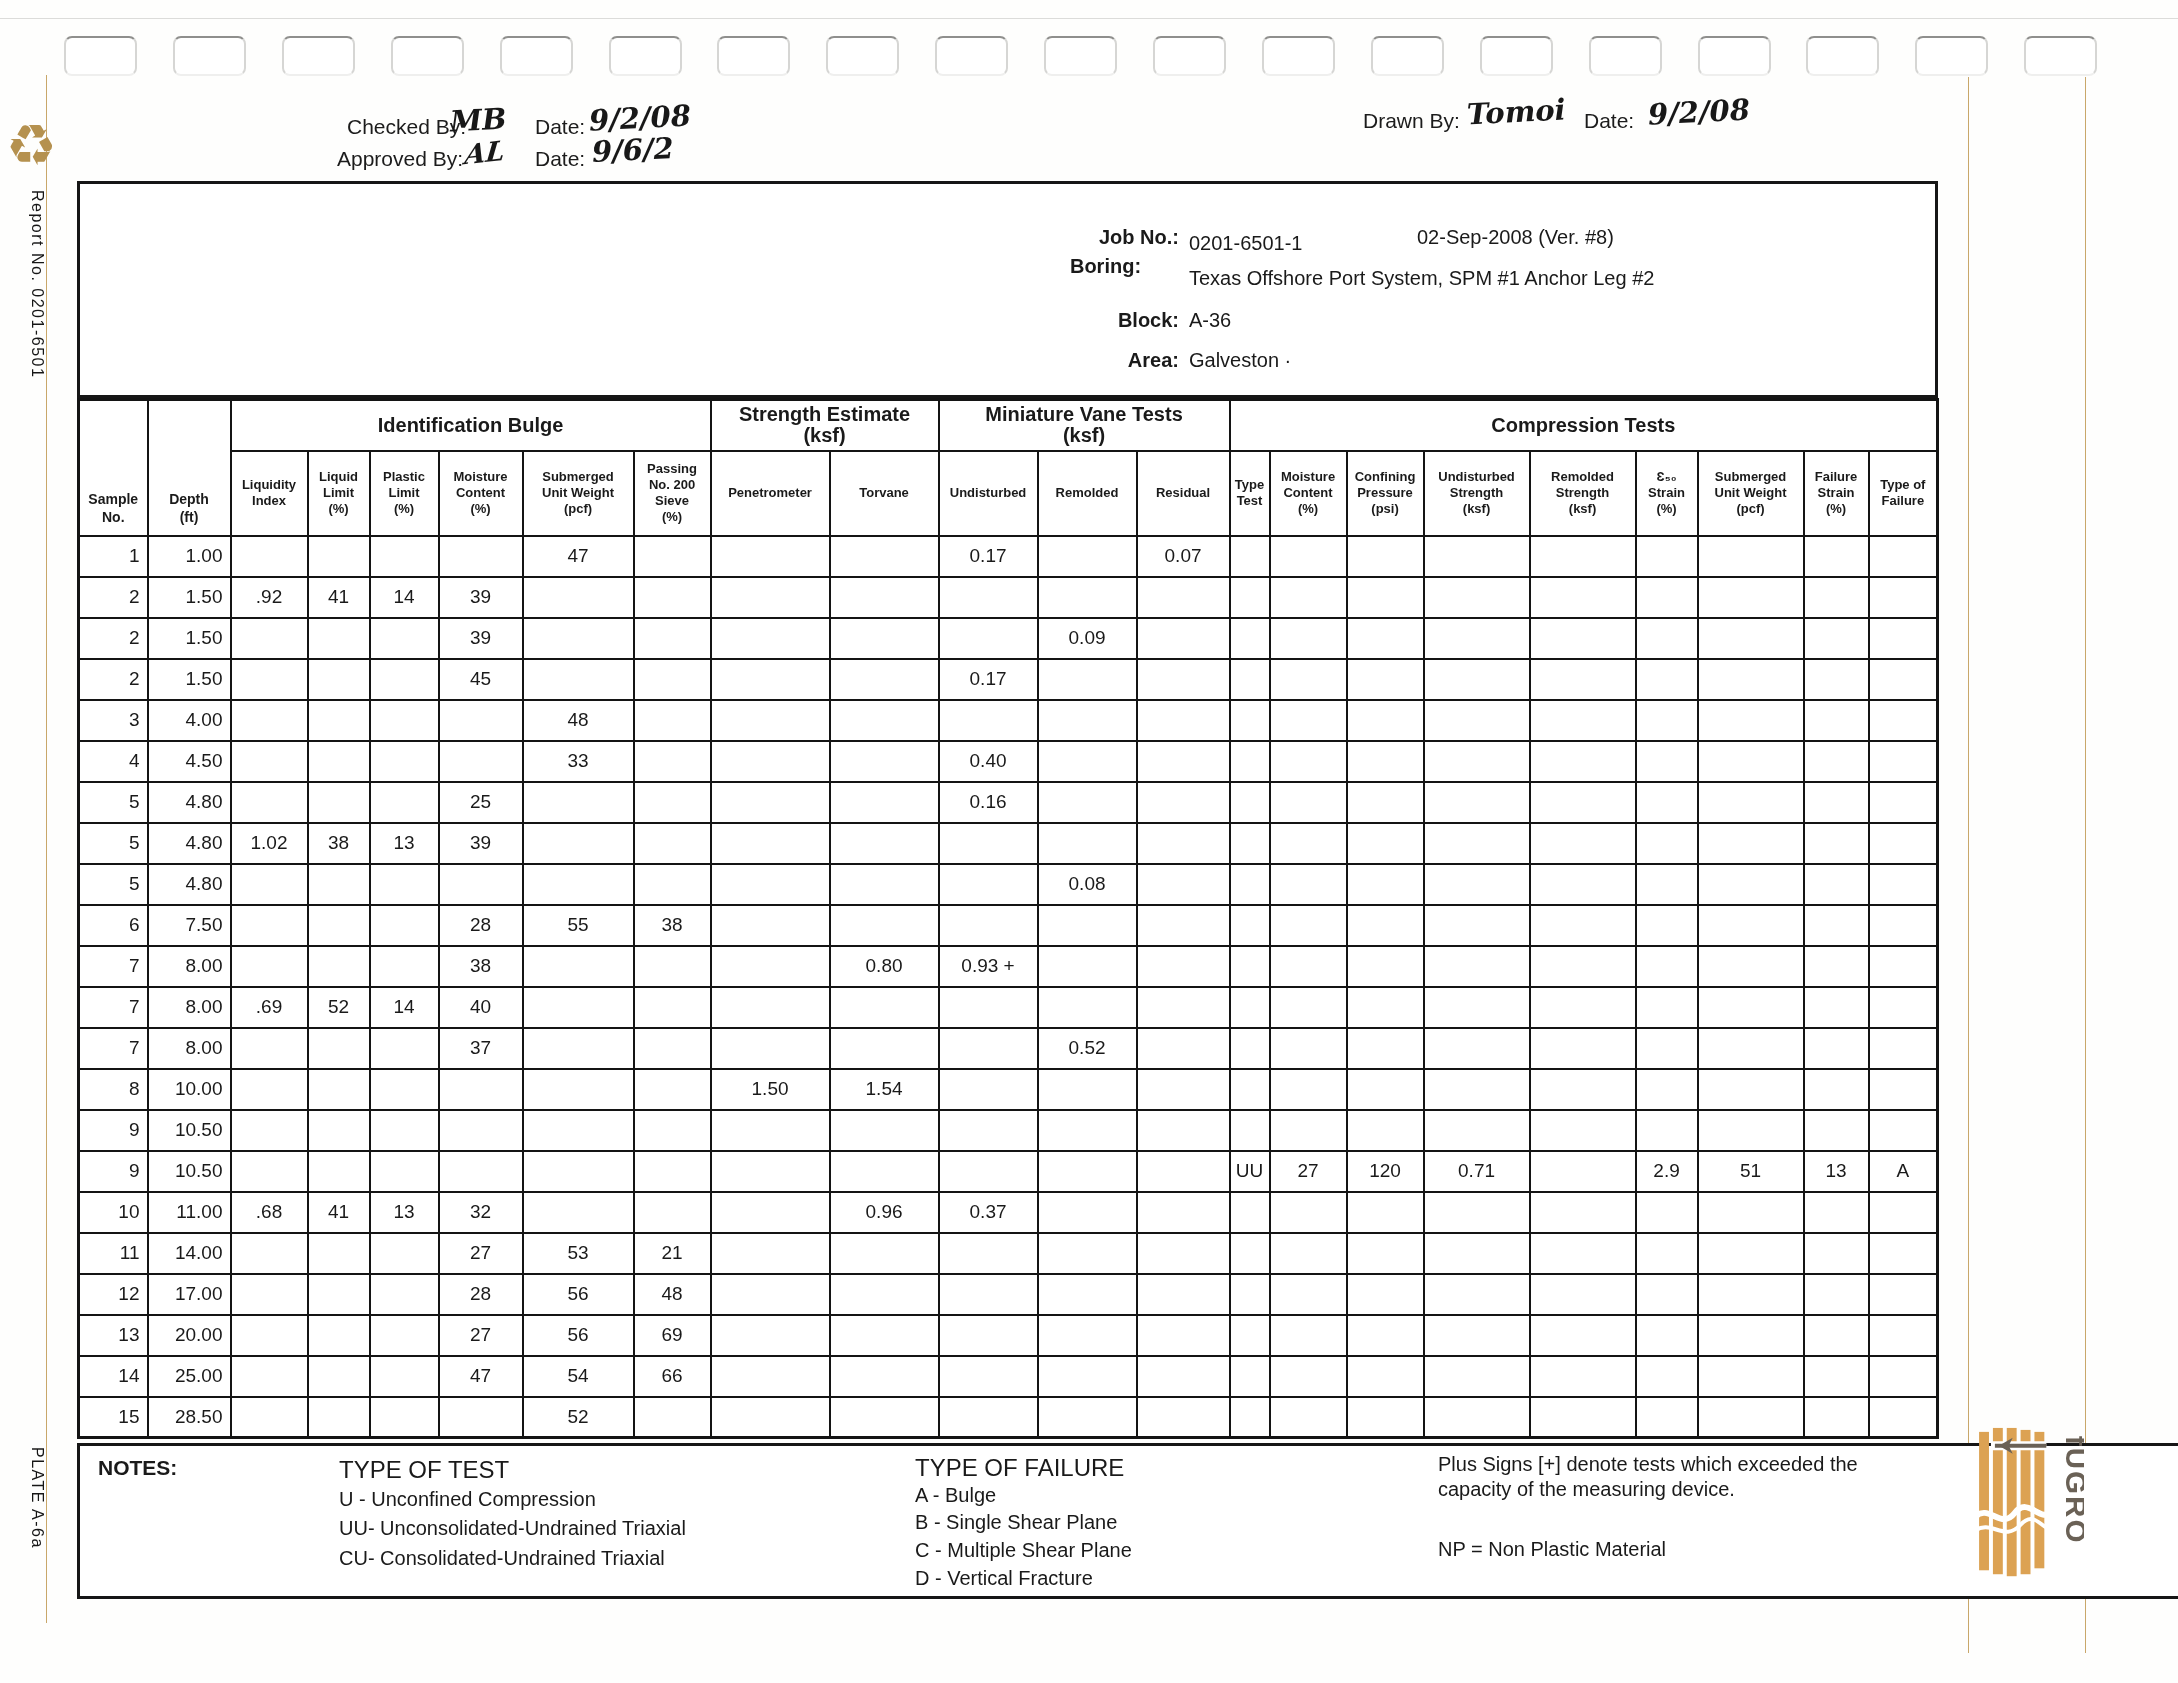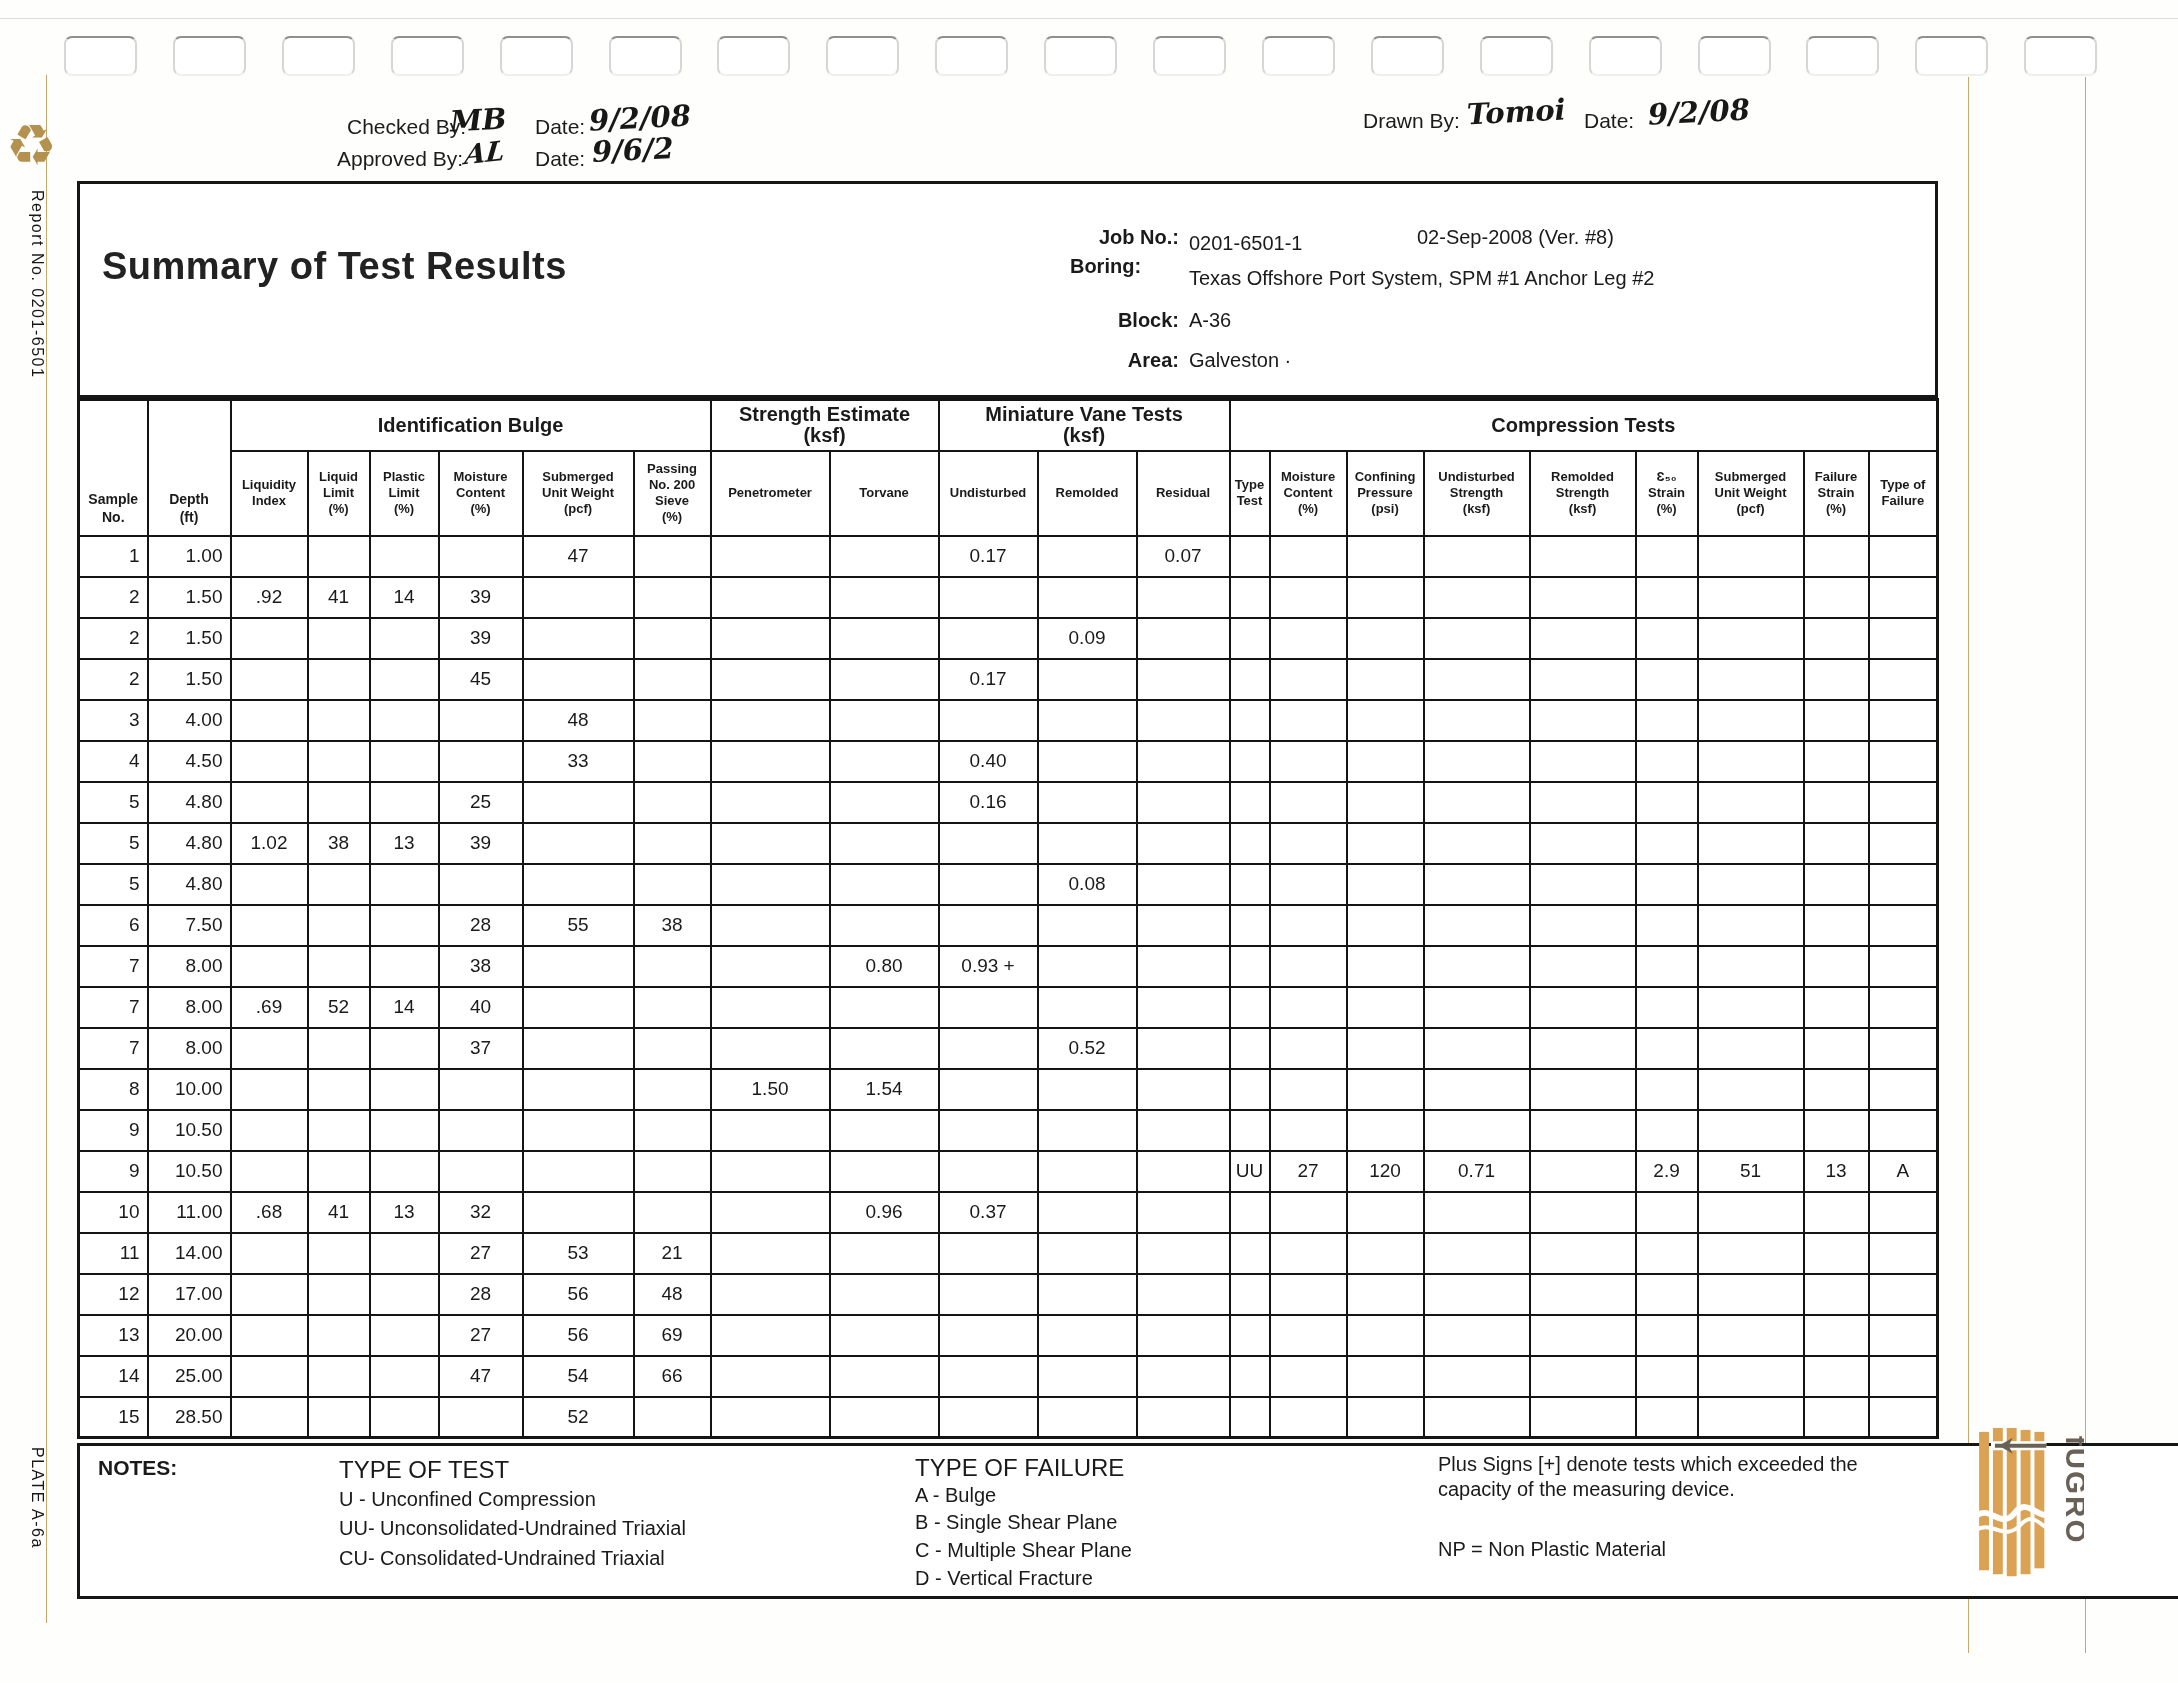--- a/index.html
+++ b/index.html
@@ -104,21 +104,20 @@
   <div class="hand sig" style="left:465px;top:137px;">AL</div>
   <div class="printed" style="left:535px;top:147px;">Date:</div>
   <div class="hand" style="left:592px;top:133px;">9/6/2</div>
 
   <div class="printed" style="left:1363px;top:109px;">Drawn By:</div>
   <div class="hand" style="left:1467px;top:95px;">Tomoi</div>
   <div class="printed" style="left:1584px;top:109px;">Date:</div>
   <div class="hand" style="left:1648px;top:95px;">9/2/08</div>
 
   <div class="sheet-box">
-    <div class="page-title">Summary of Test Results</div>
 
     <div class="job-label" style="top:42px;">Job No.:</div>
     <div class="job-value" style="top:48px;">0201-6501-1</div>
     <div class="job-date" style="top:42px;">02-Sep-2008  (Ver. #8)</div>
 
     <div class="job-label" style="top:71px;text-align:center;">Boring:</div>
     <div class="job-value" style="top:83px;">Texas Offshore Port System, SPM #1 Anchor Leg #2</div>
 
     <div class="job-label" style="top:125px;">Block:</div>
     <div class="job-value" style="top:125px;">A-36</div>

